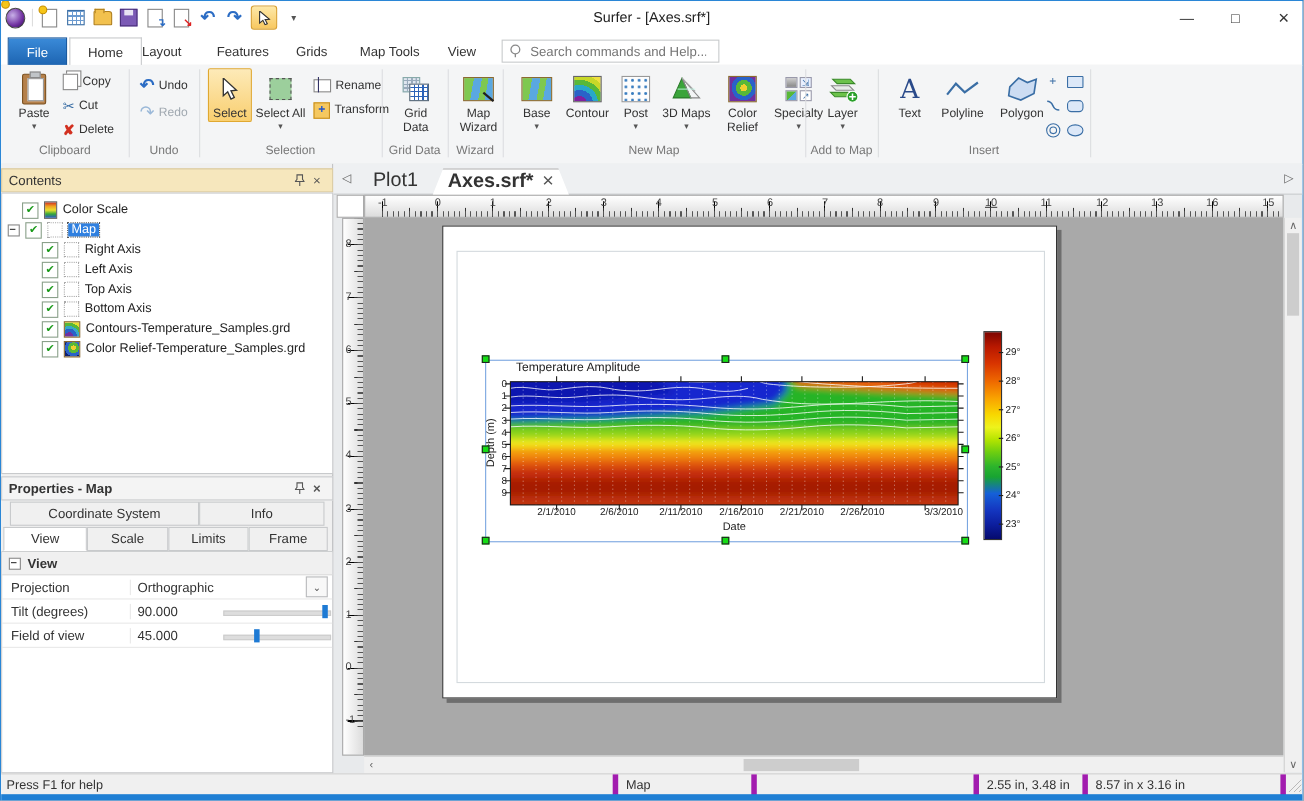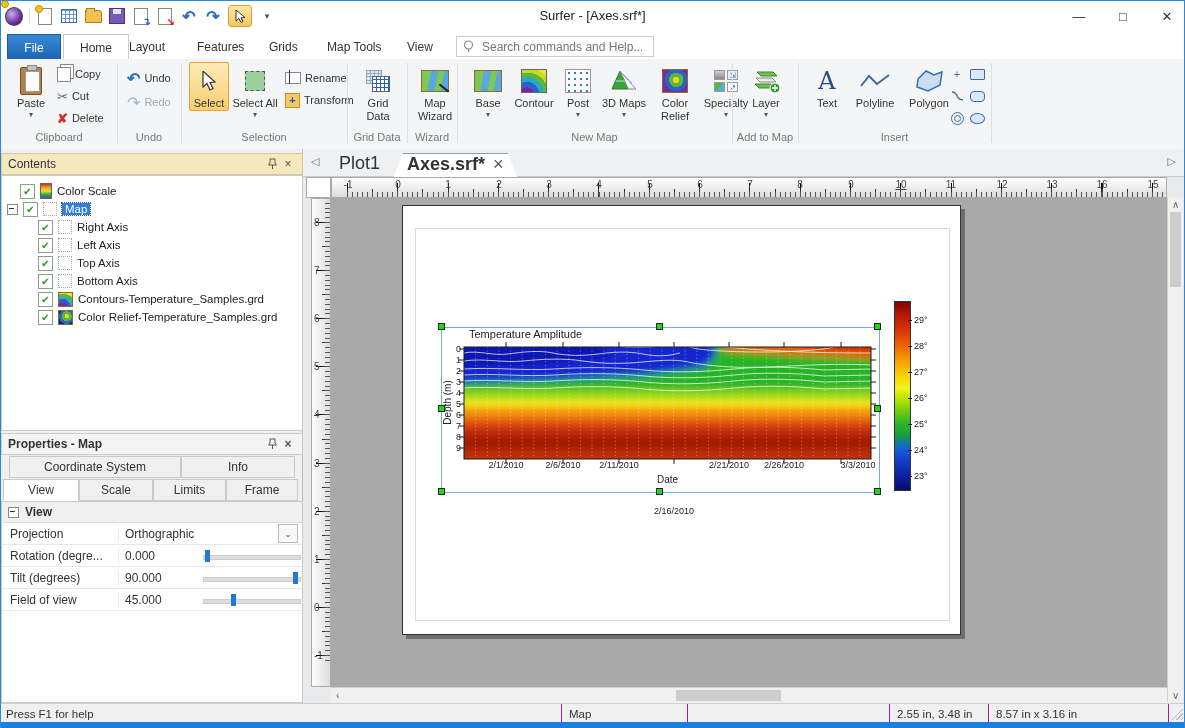--- a/index.html
+++ b/index.html
@@ -163,21 +163,21 @@
   .cb-labs{left:581px;top:103px;width:30px;height:190px;}
   .cb-lab{position:absolute;transform:translateY(-50%);font-size:9px;color:#222;display:flex;align-items:center;}
   .cb-lab::before{content:"";width:4px;height:1px;background:#222;margin-right:2px;margin-left:-4px;}
   .hscroll{left:28px;top:538px;width:836px;height:15px;background:#f0f0f0;border-top:1px solid #d0d0d0;}
   .vscroll{left:864px;top:49px;width:16px;height:504px;background:#f0f0f0;border-left:1px solid #d0d0d0;box-sizing:border-box;}
   .thumb-h{position:absolute;left:345px;top:2px;width:105px;height:11px;background:#cdcdcd;}
   .thumb-v{position:absolute;left:2px;top:14px;width:11px;height:75px;background:#cdcdcd;}
   .scroll-ar{position:absolute;color:#666;font-size:10px;}
   
   .statusbar{left:0;top:702px;width:1183px;height:19px;background:#f0f0f0;border-top:1px solid #d0d0d0;font-size:11.5px;color:#333;}
-  .sseg{position:absolute;top:0;height:19px;display:flex;align-items:center;padding:0 5px;border-right:1px solid #a21caf;box-sizing:border-box;}
+  .sseg{position:absolute;top:0;height:19px;display:flex;align-items:center;padding:0 5px;border-right:5px solid #a21caf;box-sizing:border-box;}
   .bluebar{left:0;top:721px;width:1183px;height:7px;background:#1f7fd4;}
   .grip{position:absolute;right:1px;top:4px;width:12px;height:12px;background:
     linear-gradient(135deg,transparent 0 50%,#b8b8b8 50% 55%,transparent 55% 70%,#b8b8b8 70% 75%,transparent 75% 90%,#b8b8b8 90% 95%,transparent 95%);}
 </style>
 </head>
 <body>
 
 <div class="window">
 
   <div class="abs titlebar">
@@ -535,28 +535,20 @@
 
       <div class="abs prop-body">
         <div class="sect-hdr">
           <span class="expander"></span>
           <span>View</span>
         </div>
         <div class="prow">
           <div class="plab">Projection</div>
           <div class="pval">Orthographic</div>
           <div class="ddbtn">⌄</div>
-        </div>
-        <div class="prow">
-          <div class="plab">Rotation (degre...</div>
-          <div class="pval">0.000</div>
-          <div class="slider">
-              <div class="track"></div>
-              <div class="thumb" style="left:2px"></div>
-            </div>
         </div>
         <div class="prow">
           <div class="plab">Tilt (degrees)</div>
           <div class="pval">90.000</div>
           <div class="slider">
               <div class="track"></div>
               <div class="thumb" style="left:90px"></div>
             </div>
         </div>
         <div class="prow">
@@ -694,21 +686,21 @@
             <span style="top: 79px;">7</span>
             <span style="top: 90px;">8</span>
             <span style="top: 101px;">9</span>
           </div>
         <div class="abs ylab">Depth (m)</div>
         <div class="abs date-labs">
 
         <span style="left: 42px;">2/1/2010</span>
             <span style="left: 99px;">2/6/2010</span>
             <span style="left: 155px;">2/11/2010</span>
-            <span style="left: 210px; margin-top: 46px;">2/16/2010</span>
+            <span style="left: 210px;">2/16/2010</span>
             <span style="left: 265px;">2/21/2010</span>
             <span style="left: 320px;">2/26/2010</span>
             <span style="left: 394px;">3/3/2010</span>
           </div>
         <div class="abs xlab">Date</div>
 
         <div class="abs cbar"></div>
         <div class="abs cb-labs">
 
         <div class="cb-lab" style="top: 19px;">

